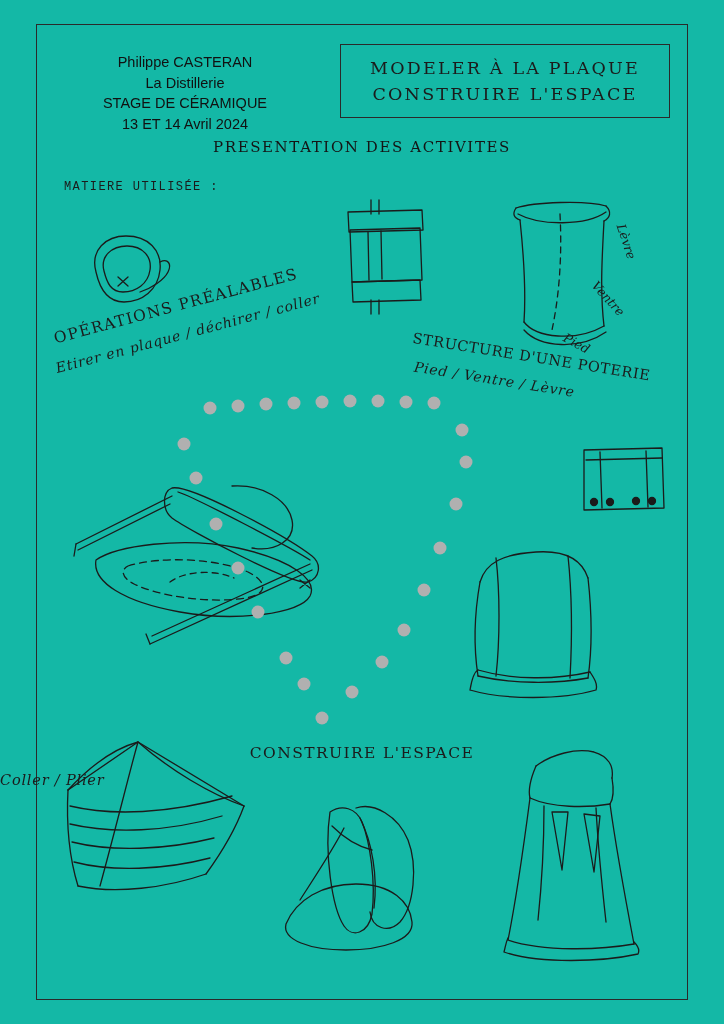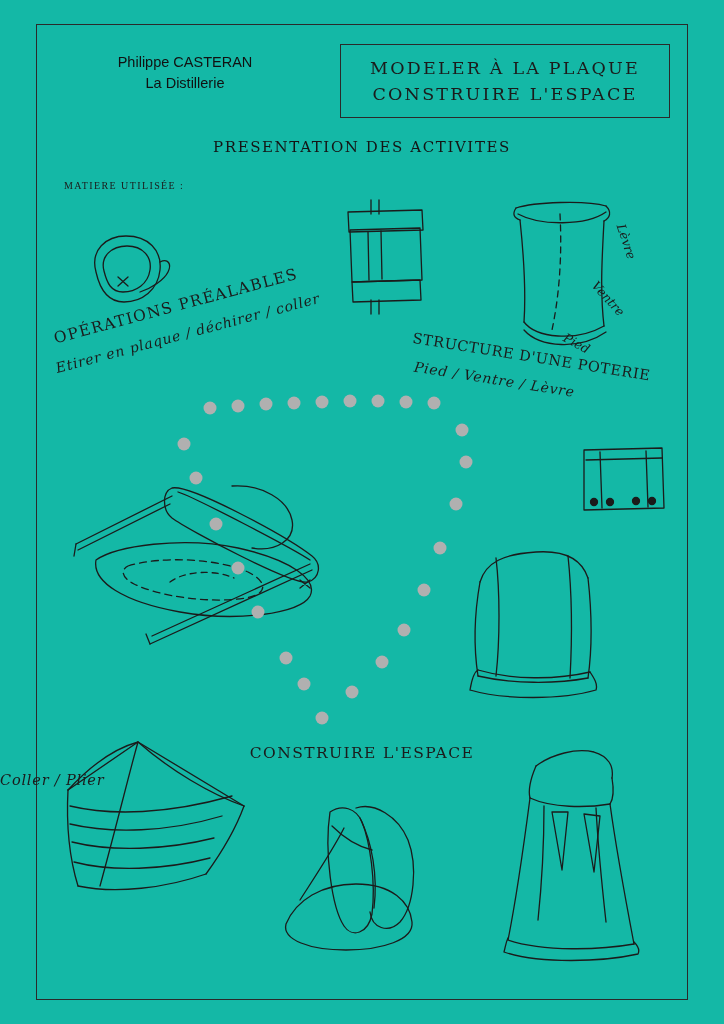--- a/index.html
+++ b/index.html
@@ -71,22 +71,22 @@
     font-family: "DejaVu Serif", serif;
     font-size: 15px;
     letter-spacing: 1.6px;
     color: #141414;
   }
 
   
   #material-label {
     position: absolute;
     left: 64px; top: 180px;
-    font-family: Liberation Serif, serif;
-    font-size: 10px;
+    font-family: Liberation Mono, monospace;
+    font-size: 12px;
     letter-spacing: 1.4px;
     color: #1b1b1b;
   }
   #material-value {
     position: absolute;
     left: 70px; top: 202px;
     font-family: "DejaVu Serif", serif;
     font-style: italic;
     font-size: 13.5px;
     letter-spacing: 0.8px;
@@ -327,20 +327,22 @@
         <circle cx="382" cy="662" r="6.5"></circle>
         <circle cx="352" cy="692" r="6.5"></circle>
       </g>
 
     </g>
   </svg>
 
   <div id="author-block">
     <div>Philippe CASTERAN</div>
     <div>La Distillerie</div>
+    <div>STAGE DE CÉRAMIQUE</div>
+    <div>13 ET 14 Avril 2024</div>
   </div>
 
   <div id="title-box">
     <div class="title-line">MODELER À LA PLAQUE</div>
     <div class="title-line">CONSTRUIRE L'ESPACE</div>
   </div>
 
   <div id="presentation-title">PRESENTATION DES ACTIVITES</div>
 
   <div id="material-label">MATIERE UTILISÉE :</div>

